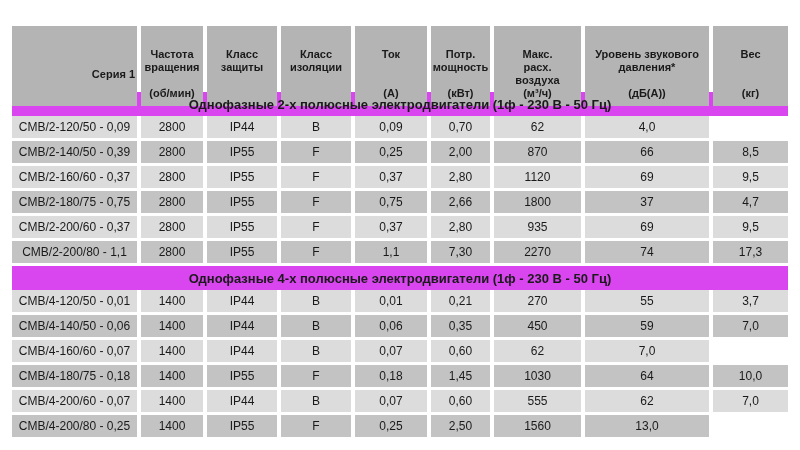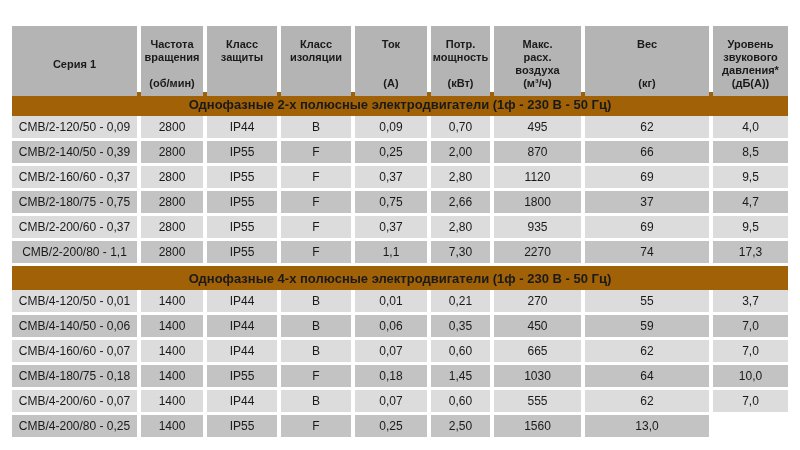--- a/index.html
+++ b/index.html
@@ -30,31 +30,31 @@
   .hcell {
     background: var(--header-bg, #b4b4b4);
     display: flex;
     flex-direction: column;
     justify-content: space-between;
     align-items: center;
     text-align: center;
     font-weight: bold;
     font-size: 11px;
     line-height: 13px;
-    padding: 12px 2px 6px 2px;
+    padding: 22px 2px 6px 2px;
     box-sizing: border-box;
     white-space: pre-line;
   }
-  .hcell.center { justify-content: center; }
+  .hcell.center { justify-content: center; align-items: flex-end; }
   .section-title {
     text-align: center;
     font-weight: bold;
     font-size: 13px;
     padding: 5px 0 4px 0;
-    background: #a16207;
+    background: #d946ef;
   }
   .row { margin-bottom: 3px; }
   .cell {
     height: 22px;
     display: flex;
     align-items: center;
     justify-content: center;
     font-size: 12px;
     white-space: nowrap;
   }
@@ -72,34 +72,33 @@
       <div class="hcell"><div>Класс
 защиты</div></div>
       <div class="hcell"><div>Класс
 изоляции</div></div>
       <div class="hcell"><div>Ток</div><div>(А)</div></div>
       <div class="hcell"><div>Потр.
 мощность</div><div>(кВт)</div></div>
       <div class="hcell"><div>Макс.
 расх.
 воздуха</div><div>(м³/ч)</div></div>
-      <div class="hcell"><div>Вес</div><div>(кг)</div></div>
       <div class="hcell"><div>Уровень звукового
 давления*</div><div>(дБ(А))</div></div>
+      <div class="hcell"><div>Вес</div><div>(кг)</div></div>
     </div>
   <div id="sections">
       <div class="section-title">Однофазные 2-х полюсные электродвигатели (1ф - 230 В - 50 Гц)</div>
       <div class="row light">
         <div class="cell">CMB/2-120/50 - 0,09</div>
         <div class="cell">2800</div>
         <div class="cell">IP44</div>
         <div class="cell">B</div>
         <div class="cell">0,09</div>
         <div class="cell">0,70</div>
-        <div class="cell">495</div>
         <div class="cell">62</div>
         <div class="cell">4,0</div>
       </div>
       <div class="row dark">
         <div class="cell">CMB/2-140/50 - 0,39</div>
         <div class="cell">2800</div>
         <div class="cell">IP55</div>
         <div class="cell">F</div>
         <div class="cell">0,25</div>
         <div class="cell">2,00</div>
@@ -174,21 +173,20 @@
         <div class="cell">59</div>
         <div class="cell">7,0</div>
       </div>
       <div class="row light">
         <div class="cell">CMB/4-160/60 - 0,07</div>
         <div class="cell">1400</div>
         <div class="cell">IP44</div>
         <div class="cell">B</div>
         <div class="cell">0,07</div>
         <div class="cell">0,60</div>
-        <div class="cell">665</div>
         <div class="cell">62</div>
         <div class="cell">7,0</div>
       </div>
       <div class="row dark">
         <div class="cell">CMB/4-180/75 - 0,18</div>
         <div class="cell">1400</div>
         <div class="cell">IP55</div>
         <div class="cell">F</div>
         <div class="cell">0,18</div>
         <div class="cell">1,45</div>

